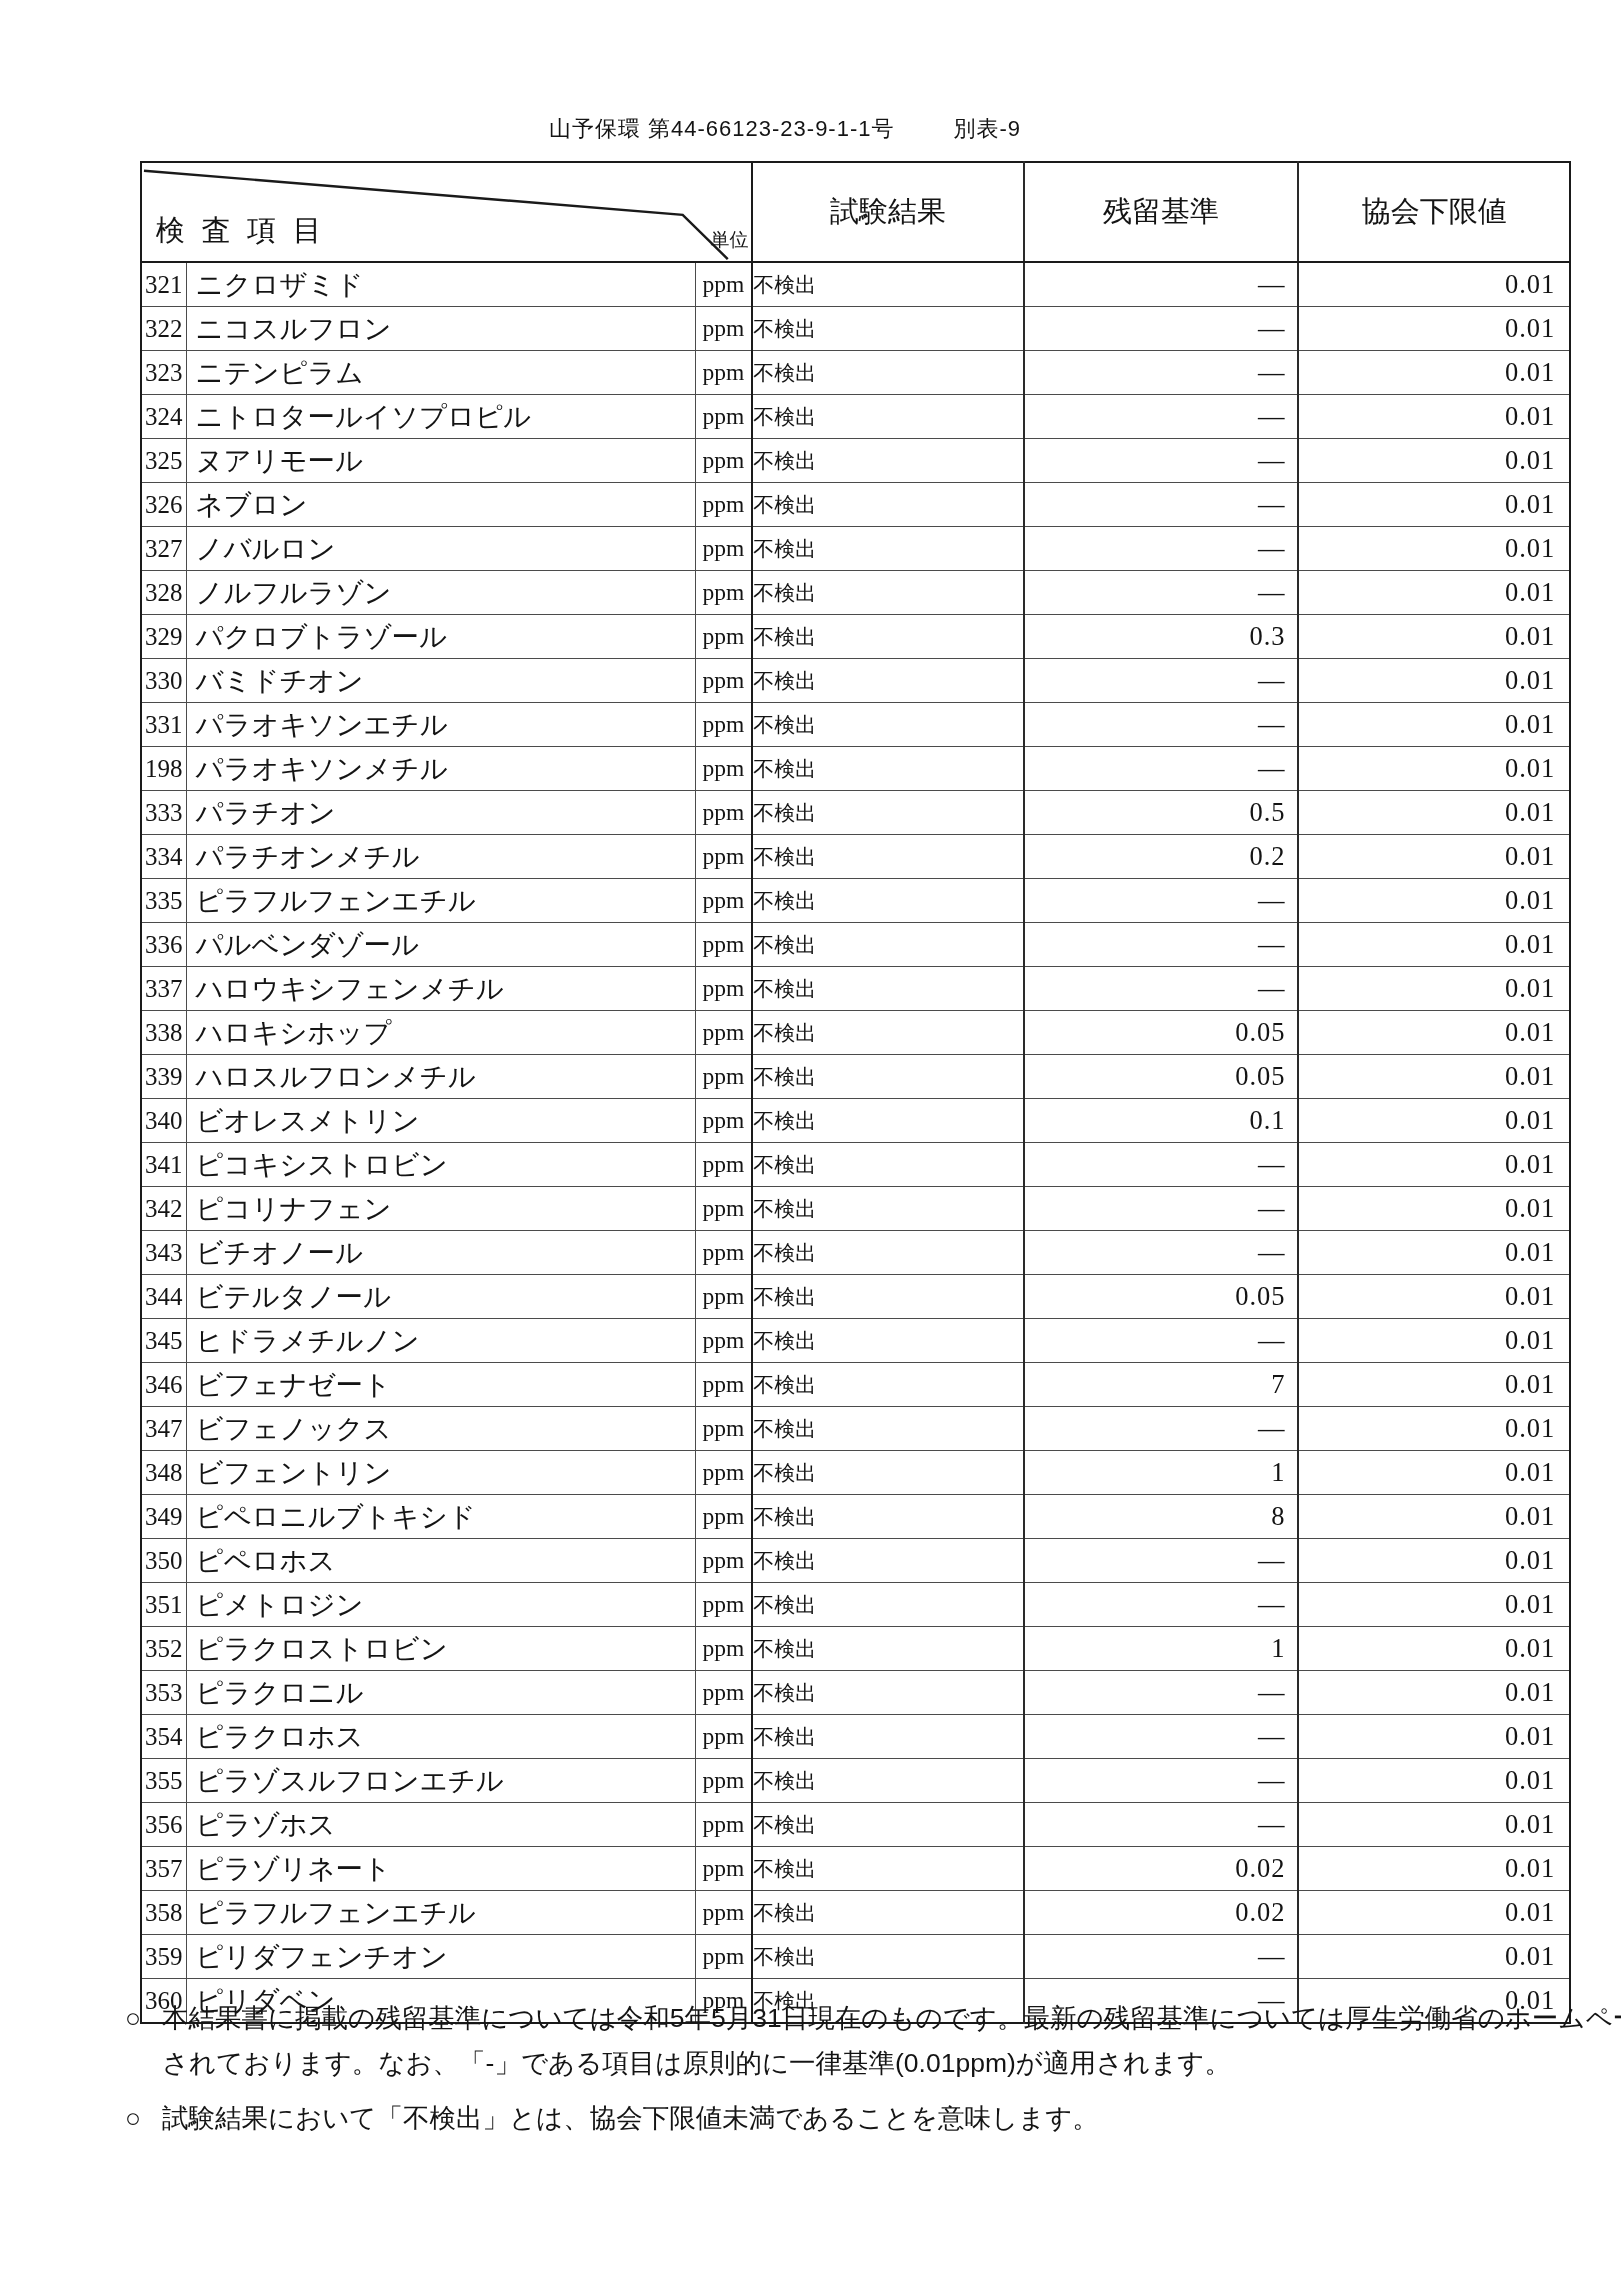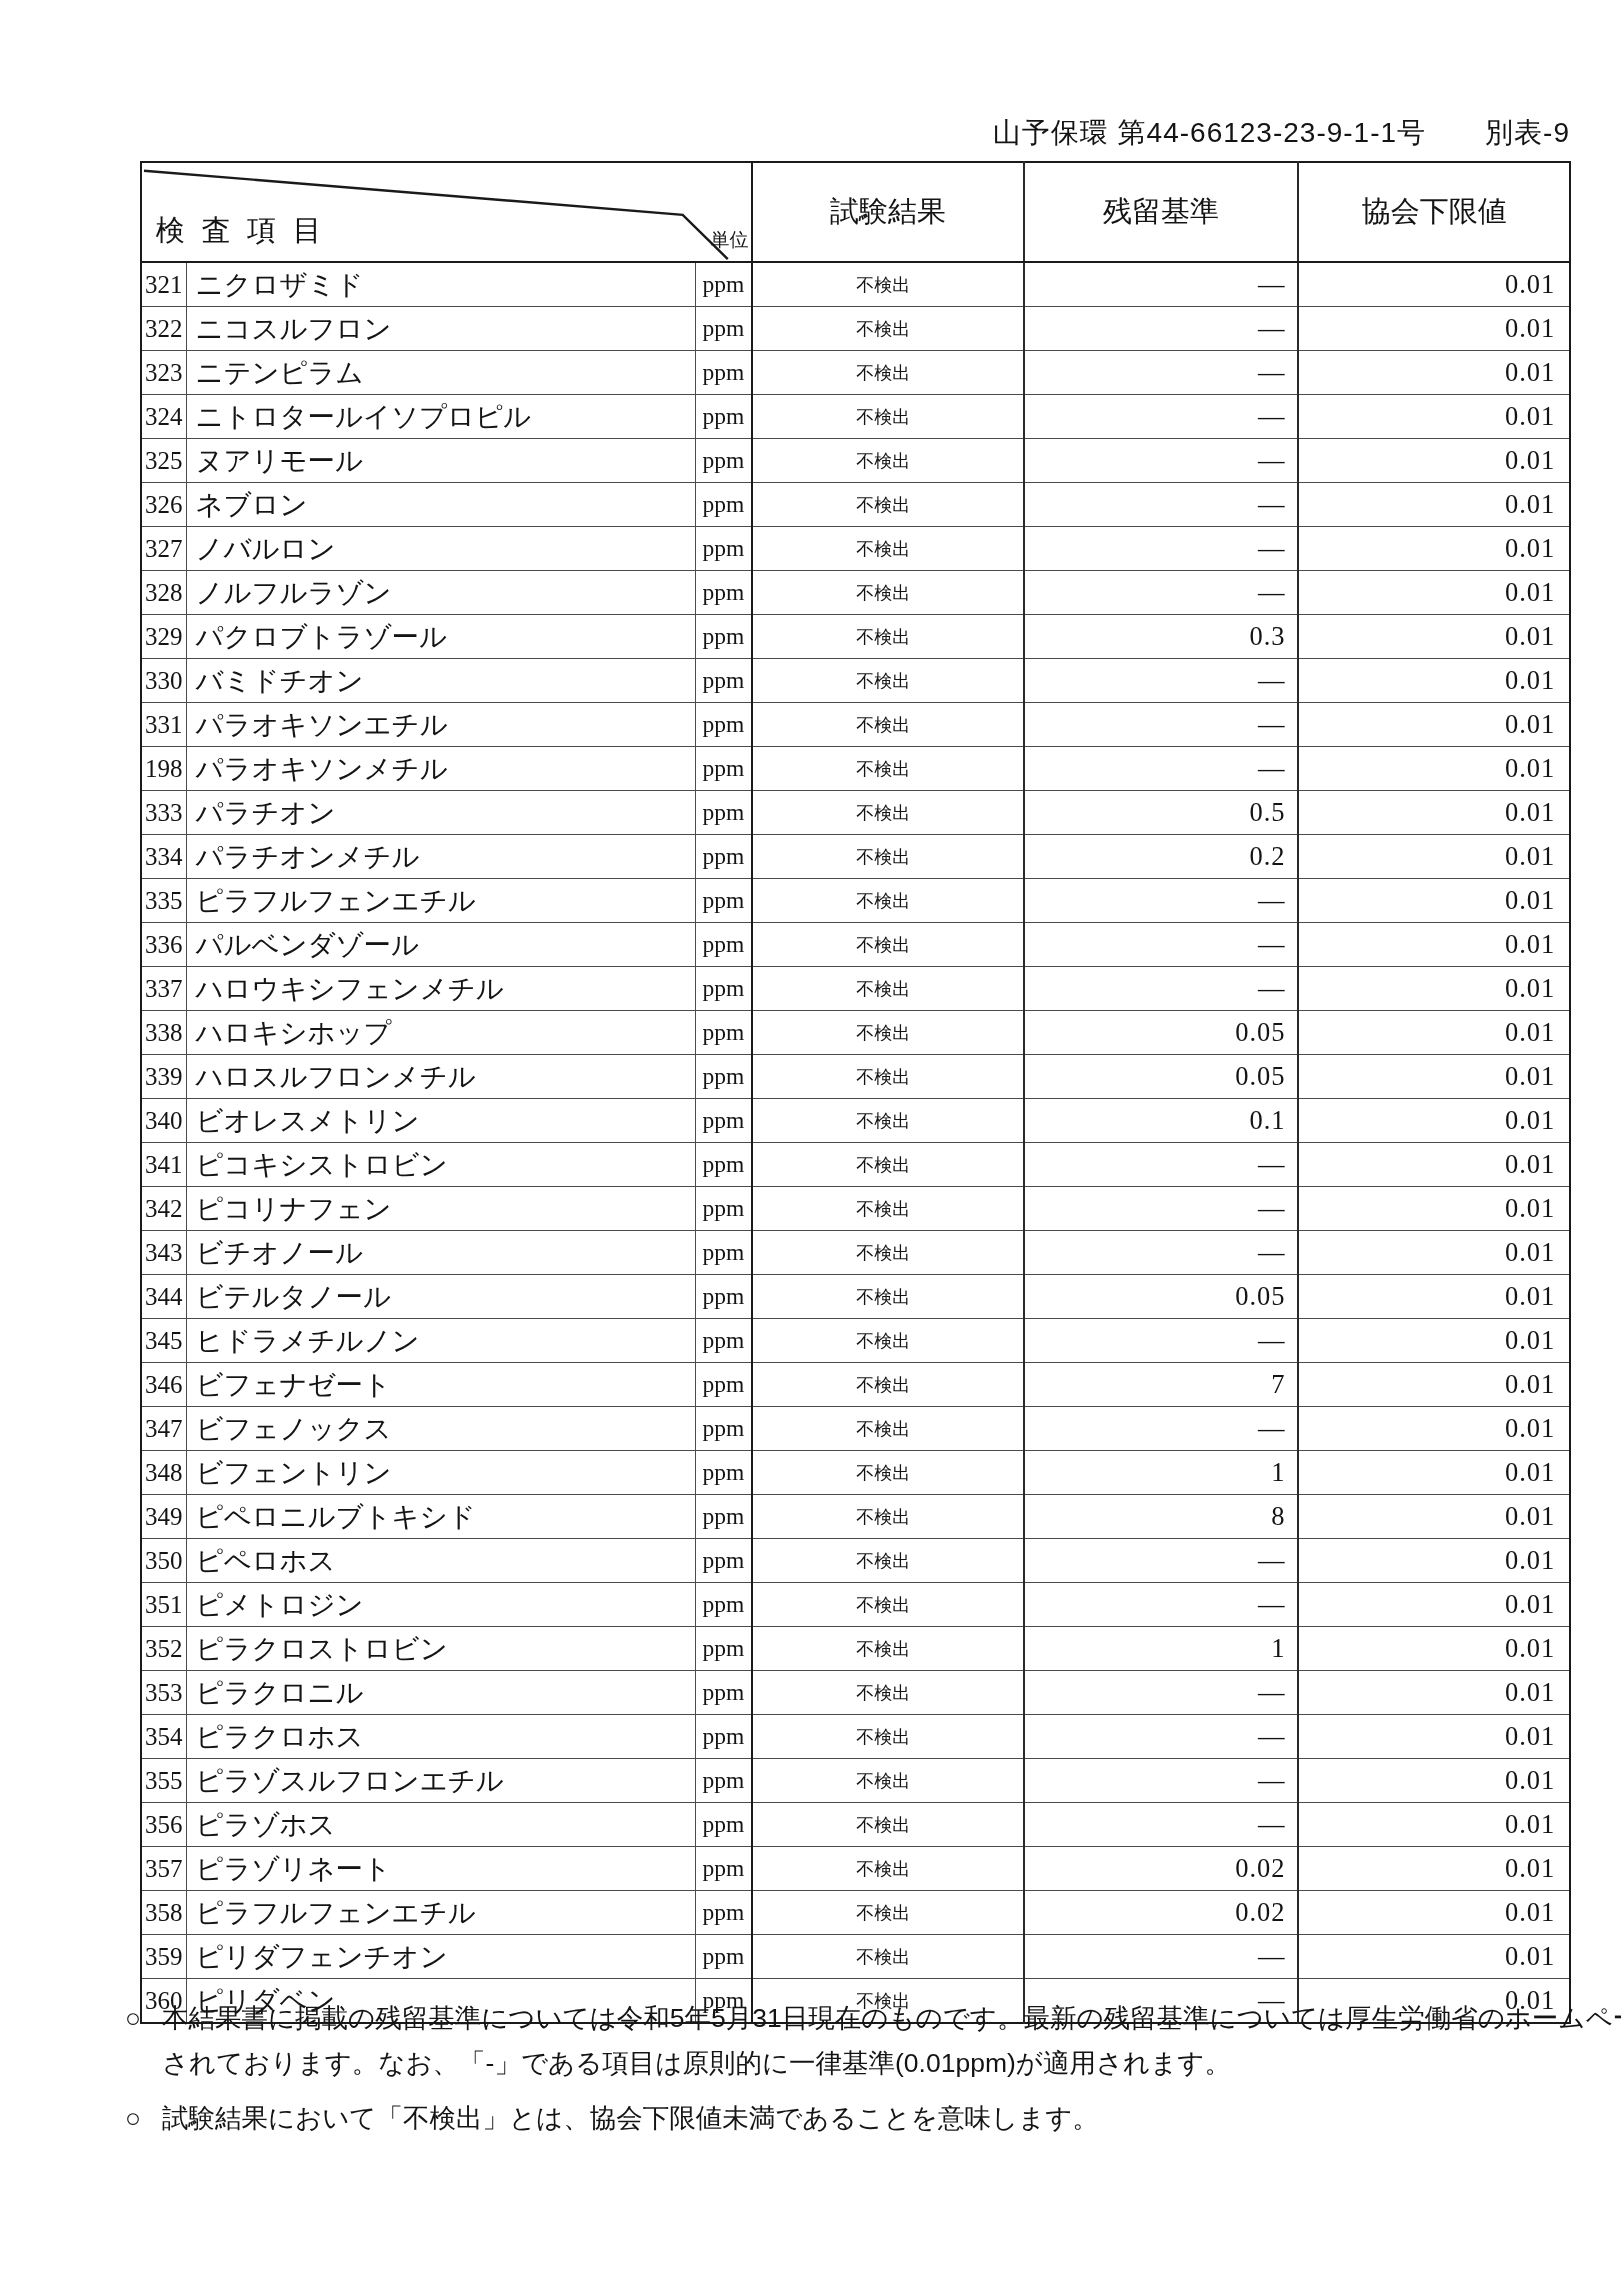--- a/index.html
+++ b/index.html
@@ -3,23 +3,23 @@
 <meta charset="utf-8">
 <style>
   html,body { margin:0; padding:0; background:#e8e8e8; }
   .page {
     position:relative; width:1621px; height:2294px; background:#ffffff;
     font-family:"Liberation Serif","DejaVu Serif",serif; color:#141414;
     overflow:hidden; margin:0 auto;
   }
   
   .doc-header {
-    position:absolute; top:114px; left:0; right:51px; text-align:right;
+    position:absolute; top:114px; left:0; right:51px; text-align:center;
     font-family:"Liberation Sans","DejaVu Sans",sans-serif;
-    font-size:28px; letter-spacing:1px; white-space:nowrap;
+    font-size:22px; letter-spacing:1px; white-space:nowrap;
   }
   .doc-header .table-label { margin-left:59px; }
 
   
   table.main-table {
     position:absolute; left:140px; top:161px; width:1431px;
     border-collapse:collapse; table-layout:fixed;
     border:2.9px solid #1a1a1a;
   }
   thead th {
@@ -42,21 +42,21 @@
   th.h-standard { border-left:2px solid #2a2a2a; }
   th.h-limit { border-left:2px solid #2a2a2a; }
 
   tbody td {
     height:43px; padding:0; vertical-align:middle;
     border-top:1px solid #4b4b4b; overflow:hidden; white-space:nowrap;
   }
   td.c-no { font-size:25px; padding-left:2.9px; }
   td.c-name { font-size:27.4px; padding-left:8.8px; border-left:1px solid #4b4b4b; }
   td.c-unit { font-size:23.5px; text-align:center; border-left:1px solid #4b4b4b; border-right:2.9px solid #1a1a1a; }
-  td.c-result { font-size:18px; text-align:center; padding-right:9.8px; }
+  td.c-result { font-size:21px; text-align:left; padding-right:9.8px; }
   td.c-standard { font-size:26.5px; text-align:right; padding-right:11.8px; border-left:2px solid #2a2a2a; letter-spacing:1px; }
   td.c-limit { font-size:26.5px; text-align:right; padding-right:13.7px; border-left:2px solid #2a2a2a; letter-spacing:1px; }
 
   
   .notes {
     position:absolute; left:125px; top:1996px; width:1402px;
     font-family:"Liberation Sans","DejaVu Sans",sans-serif;
     font-size:26.5px; line-height:45px; color:#141414;
   }
   .note { display:flex; align-items:flex-start; }

